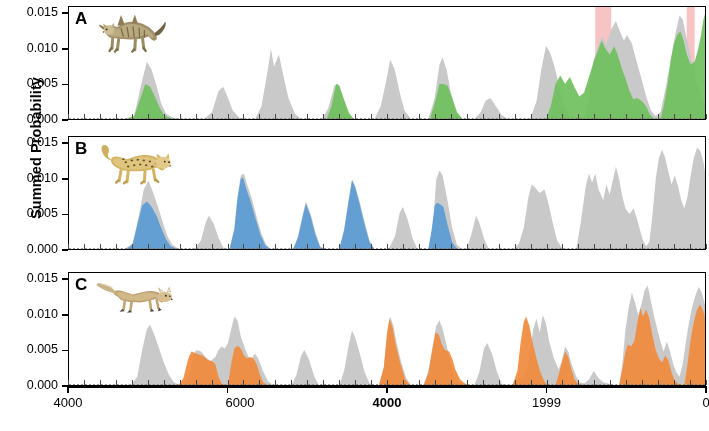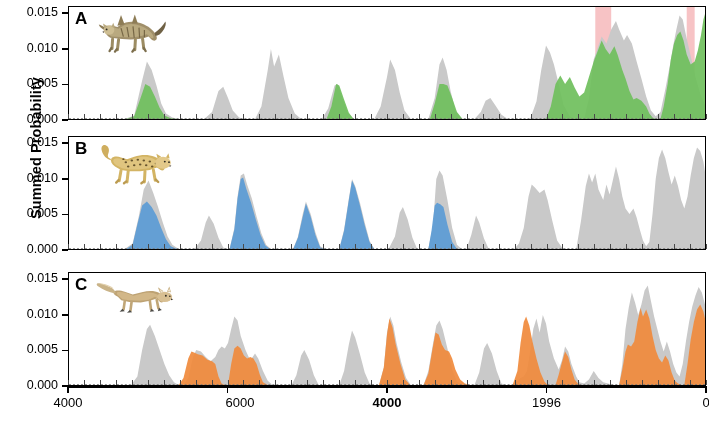--- a/index.html
+++ b/index.html
@@ -182,21 +182,21 @@
 
   <div class="xaxis"></div>
   <div id="xaxis-layer">
       <div class="xtick" style="left: 67.1px;"></div>
       <div class="xtlab" style="left: 68px;">4000</div>
       <div class="xtick" style="left: 226.6px;"></div>
       <div class="xtlab" style="left: 240px;">6000</div>
       <div class="xtick" style="left: 386.1px;"></div>
       <div class="xtlab" style="left: 387px; font-weight: bold;">4000</div>
       <div class="xtick" style="left: 545.6px;"></div>
-      <div class="xtlab" style="left: 546.5px;">1996</div>
+      <div class="xtlab" style="left: 546.5px;">1999</div>
       <div class="xtick" style="left: 705.1px;"></div>
       <div class="xtlab" style="left: 706px;">0</div>
     </div>
 
 <div class="minortick" style="left: 68px; top: 114px; height: 5px;"></div>
     <div class="minortick" style="left: 83.95px; top: 114px; height: 5px;"></div>
     <div class="minortick" style="left: 99.9px; top: 114px; height: 5px;"></div>
     <div class="minortick" style="left: 115.85px; top: 114px; height: 5px;"></div>
     <div class="minortick" style="left: 131.8px; top: 114px; height: 5px;"></div>
     <div class="minortick" style="left: 147.75px; top: 114px; height: 5px;"></div>

